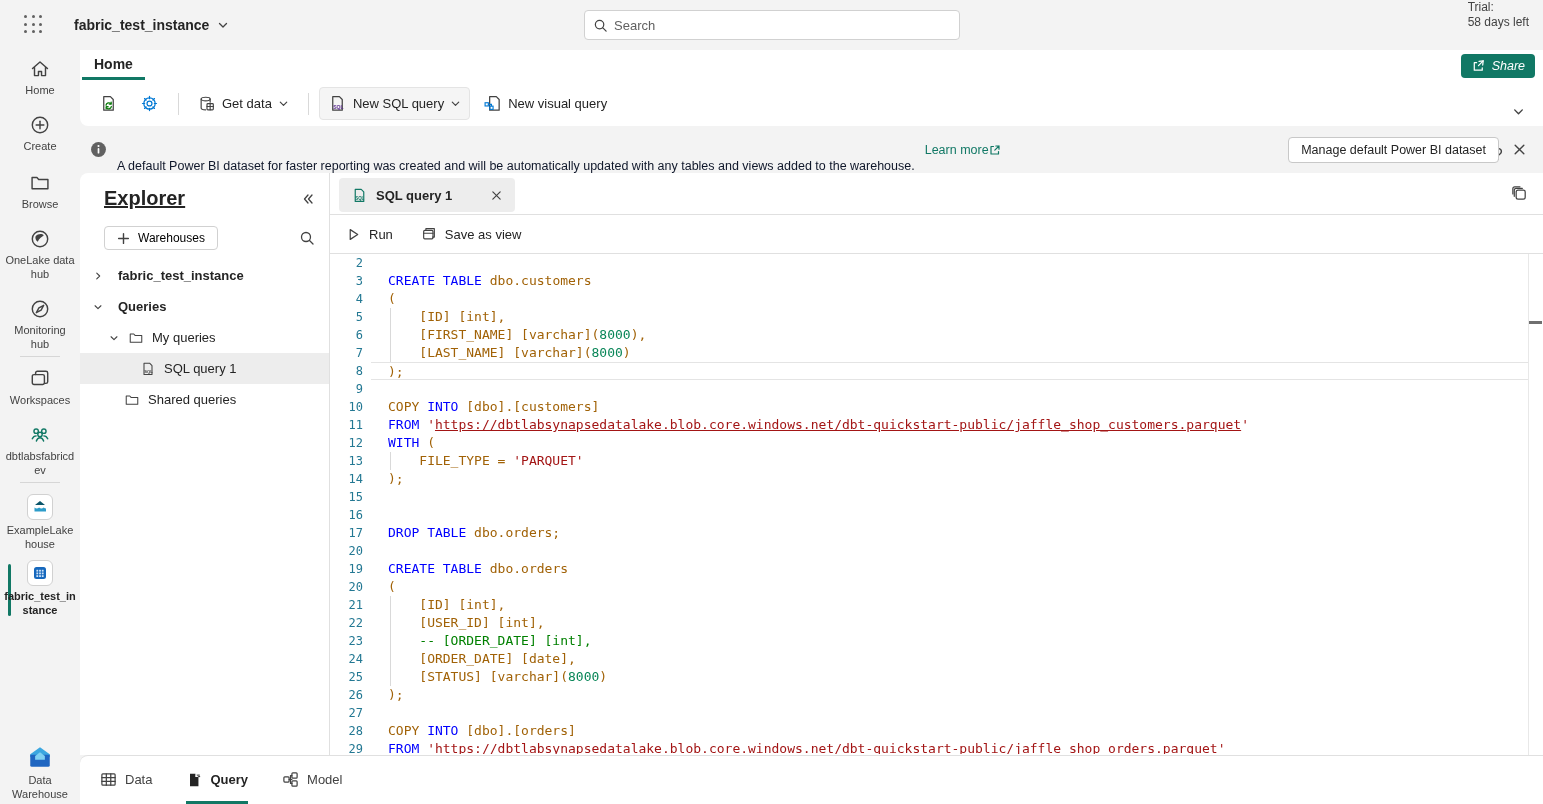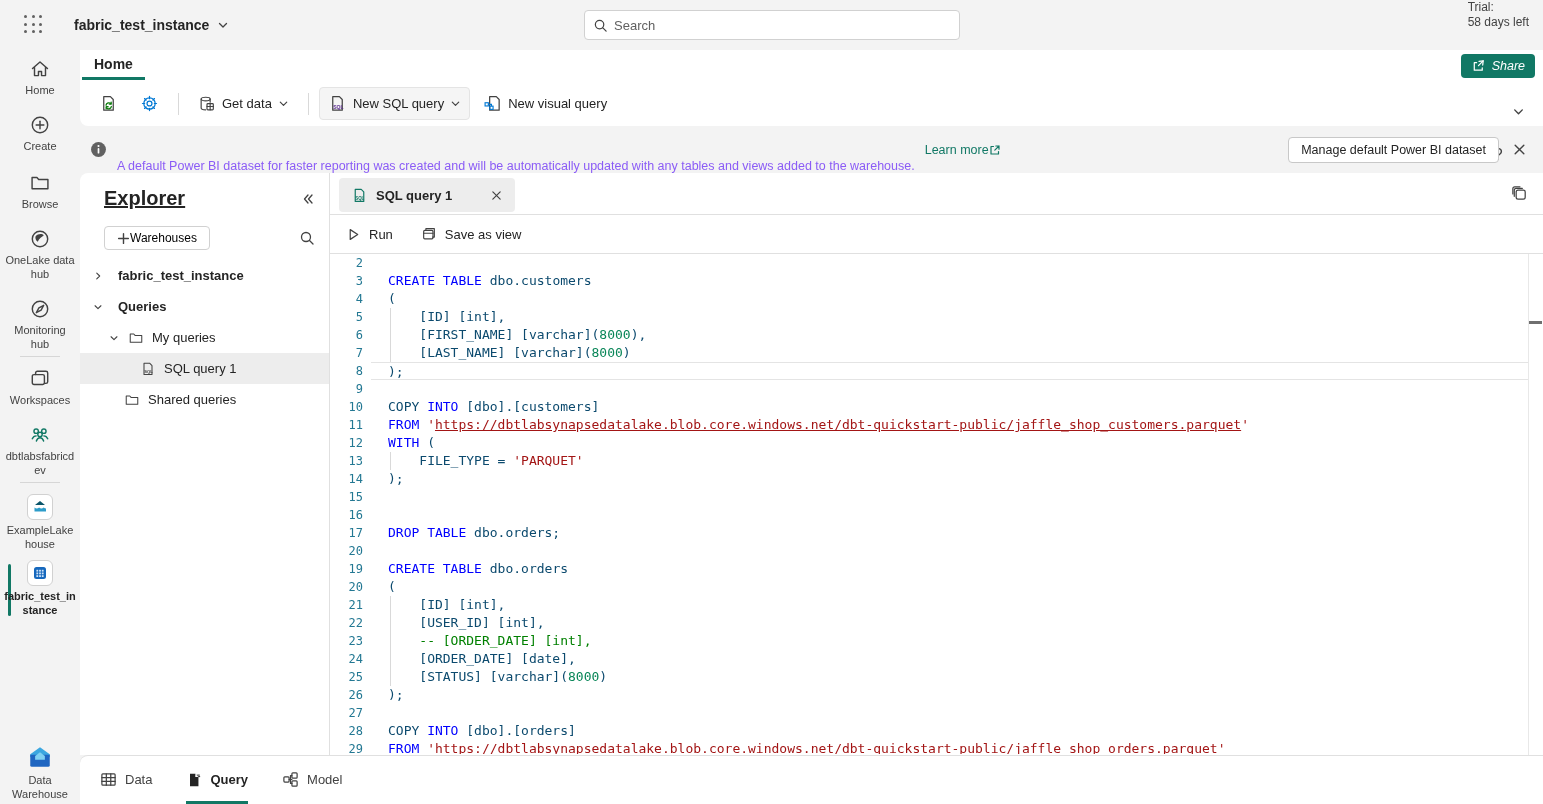--- a/index.html
+++ b/index.html
@@ -38,35 +38,35 @@
   .home-tab { font-size:14px; font-weight:700; padding:4px 12px 5px 12px; border-bottom:3px solid #117865; cursor:pointer; }
   .share-btn { margin-left:auto; background:#117865; color:#fff; border:none; border-radius:4px; height:24px; padding:0 10px; font-size:12.5px; font-family:"Liberation Sans",sans-serif; display:flex; align-items:center; gap:6px; cursor:pointer;font-style:italic; }
   .toolbar { height:45px; display:flex; align-items:center; padding-left:10px; gap:4px; }
   .tbtn { display:flex; align-items:center; gap:6px; padding:6px 8px; border-radius:4px; cursor:pointer; font-size:13px; border:1px solid transparent; }
   .tbtn.active { background:#f5f5f5; border-color:#e4e4e4; }
   .tb-sep { width:1px; height:22px; background:#d9d9d9; margin:0 6px; }
   .ribbon-collapse { position:absolute; right:18px; top:55px; cursor:pointer; }
 
   
   .banner { position:absolute; left:80px; top:126px; width:1463px; height:47px; display:flex; align-items:center; padding:0 14px 0 10px; gap:10px; font-size:12.5px; }
-  .banner .msg { color:#8b5cf6;margin-top:32px; }
+  .banner .msg { color:#0f172a;margin-top:32px; }
   .learn-more { color:#117865; display:inline-flex; align-items:center; gap:0; cursor:pointer; }
   .manage-btn { margin-left:auto; background:#fff; border:1px solid #c8c8c8; border-radius:4px; height:26px; padding:0 12px; font-size:12.5px; font-family:"Liberation Sans",sans-serif; color:#242424; cursor:pointer; white-space:nowrap; }
   .banner-close { width:20px; height:20px; display:flex; align-items:center; justify-content:center; cursor:pointer; }
 
   
   .content { position:absolute; left:80px; top:173px; width:1463px; height:582px; background:#fff; border-radius:8px 0 0 0; display:flex; }
 
   
   .explorer { width:250px; border-right:1px solid #e0e0e0; flex:none; position:relative; }
   .exp-head { display:flex; align-items:center; padding:14px 14px 0 24px; }
   .exp-title { font-size:20px; font-weight:700;text-decoration:underline; }
   .exp-collapse { margin-left:auto; cursor:pointer; }
   .exp-actions { display:flex; align-items:center; padding:16px 14px 10px 24px; }
-  .wh-btn { display:flex; align-items:center; border:1px solid #d1d1d1; border-radius:4px; background:#fff; height:24px; padding:0 12px; font-size:12px; font-family:"Liberation Sans",sans-serif; cursor:pointer; }
+  .wh-btn { display:flex; align-items:center; gap:8px; border:1px solid #d1d1d1; border-radius:4px; background:#fff; height:24px; padding:0 12px; font-size:12px; font-family:"Liberation Sans",sans-serif; cursor:pointer; }
   .exp-search { margin-left:auto; cursor:pointer; }
   .tree-row { height:31px; display:flex; align-items:center; font-size:13px; cursor:pointer; }
   .tree-row .chev { width:12px; display:flex; justify-content:center; }
   .tree-row.sel { background:#ededed; }
   .tr-lbl-b { font-weight:600; }
 
   
   .editor-wrap { flex:1; position:relative; }
   .tabstrip { height:42px; border-bottom:1px solid #e0e0e0; position:relative; }
   .qtab { position:absolute; left:9px; top:5px; height:34px; width:176px; background:#ededed; border-radius:4px; display:flex; align-items:center; padding:0 10px 0 12px; gap:8px; cursor:pointer; }
@@ -77,21 +77,21 @@
   .qt-btn { display:flex; align-items:center; gap:8px; font-size:13px; cursor:pointer; }
 
   
   .code { position:relative; height:500px; overflow:hidden; font-family:"DejaVu Sans Mono", monospace; font-size:13px; background:#fff; }
   .ed-line { display:flex; height:18px; line-height:18px; }
   .ln { width:33px; flex:none; text-align:right; color:#237893; font-size:12px; }
   .lc { flex:1; white-space:pre; padding-left:17px; margin-left:8px; margin-right:14px; position:relative; color:#000; }
   .ed-line.cur .lc { border-top:1px solid #e4e4e4; border-bottom:1px solid #e4e4e4; }
   .guide { position:absolute; left:19px; top:0; bottom:0; width:1px; background:#d9d9d9; }
   .tok-k { color:#0000ff; }
-  .tok-p { color:#0c4a6e; }
+  .tok-p { color:#a16207; }
   .tok-s { color:#a31515; }
   .tok-u { color:#a31515; text-decoration:underline; }
   .tok-n { color:#098658; }
   .tok-c { color:#008000; }
   .scroll-div { position:absolute; right:14px; top:81px; bottom:0; width:1px; background:#e8e8e8; }
   .scroll-mark { position:absolute; right:1px; top:148px; width:13px; height:3px; background:#6f6f6f; }
 
   
   .bottombar { position:absolute; left:80px; top:755px; width:1463px; height:49px; background:#fff; border-top:1px solid #e0e0e0; border-radius:8px 0 0 0; display:flex; align-items:stretch; padding-left:20px; gap:34px; }
   .bb-tab { display:flex; align-items:center; gap:8px; font-size:13px; color:#424242; cursor:pointer; border-bottom:3px solid transparent; padding-top:2px; }

